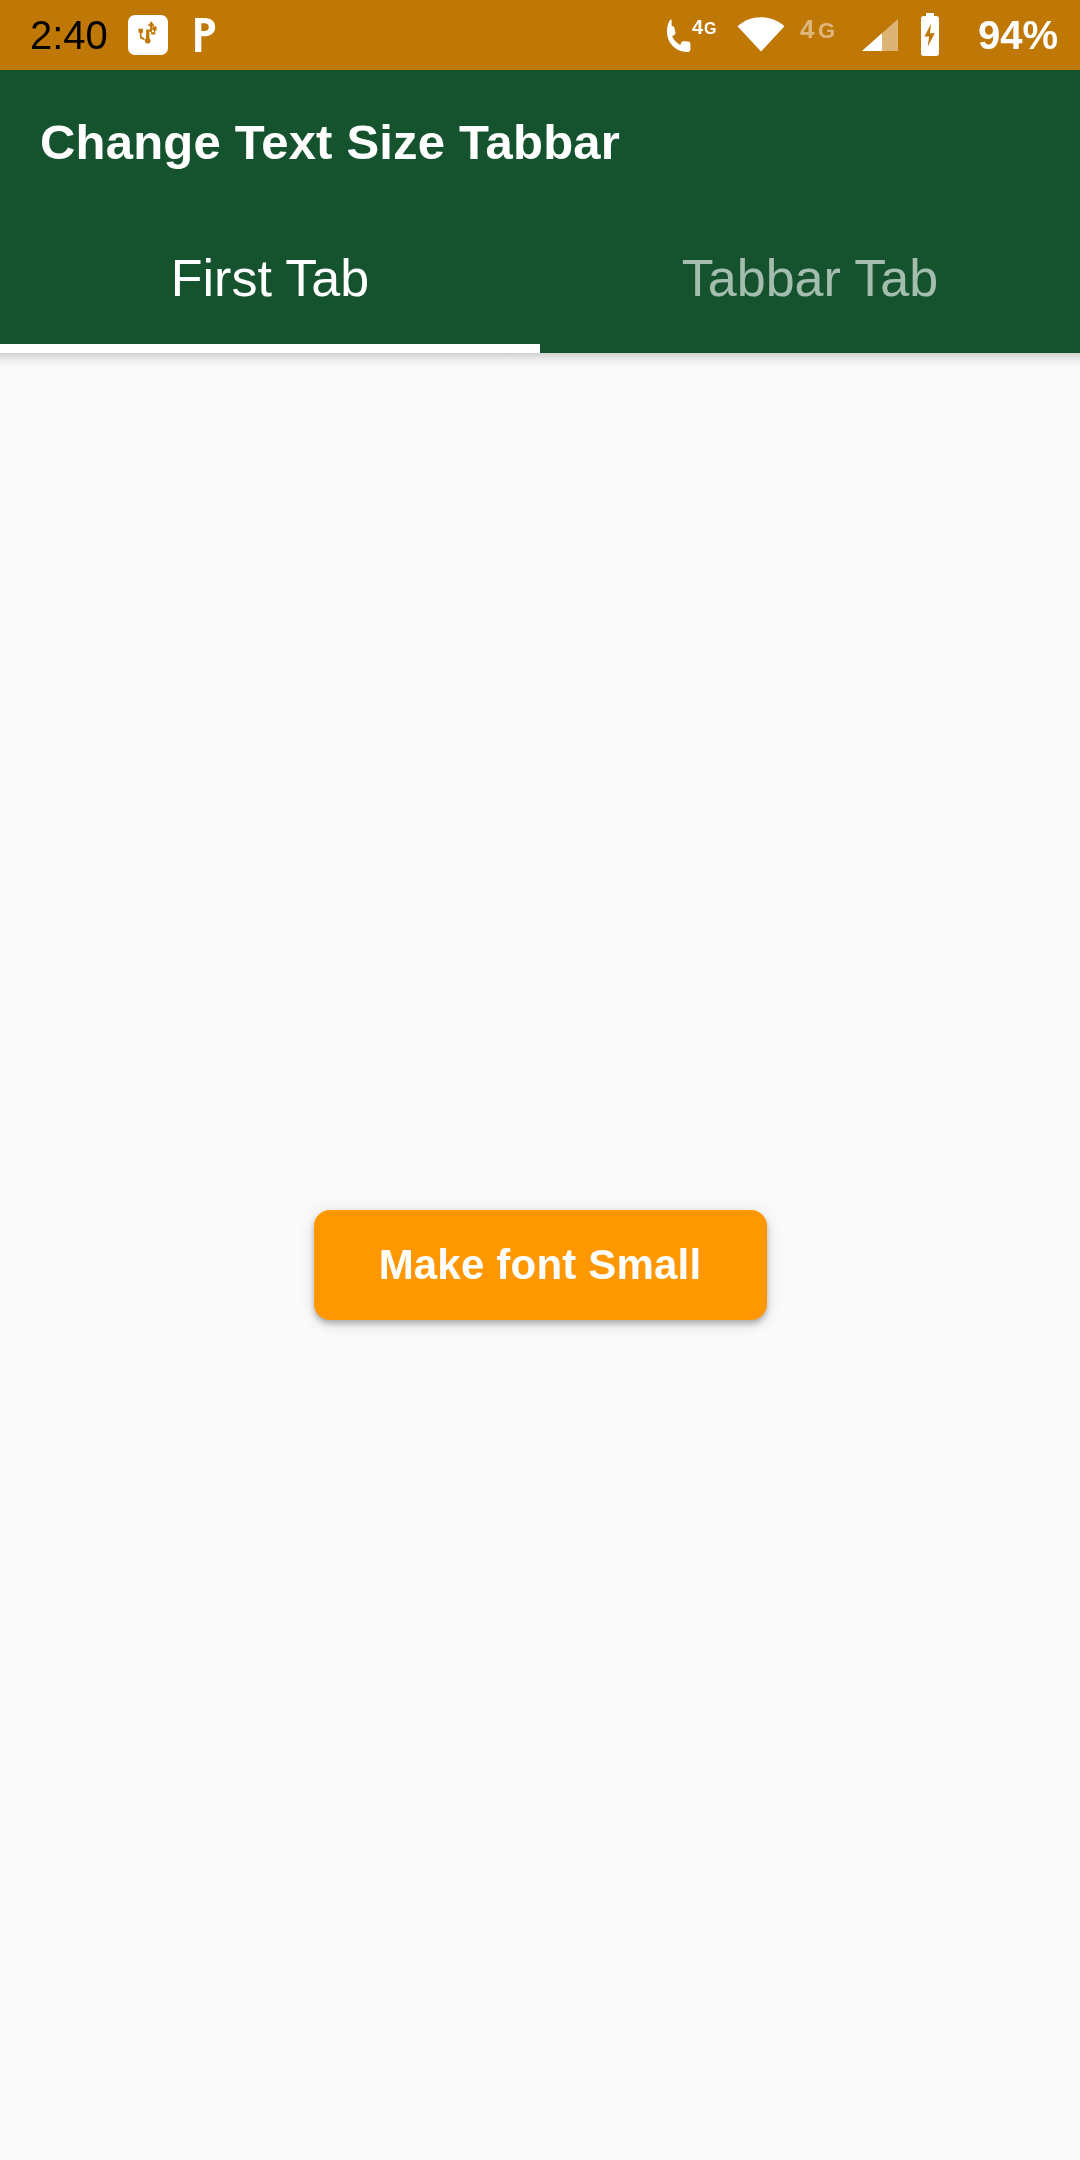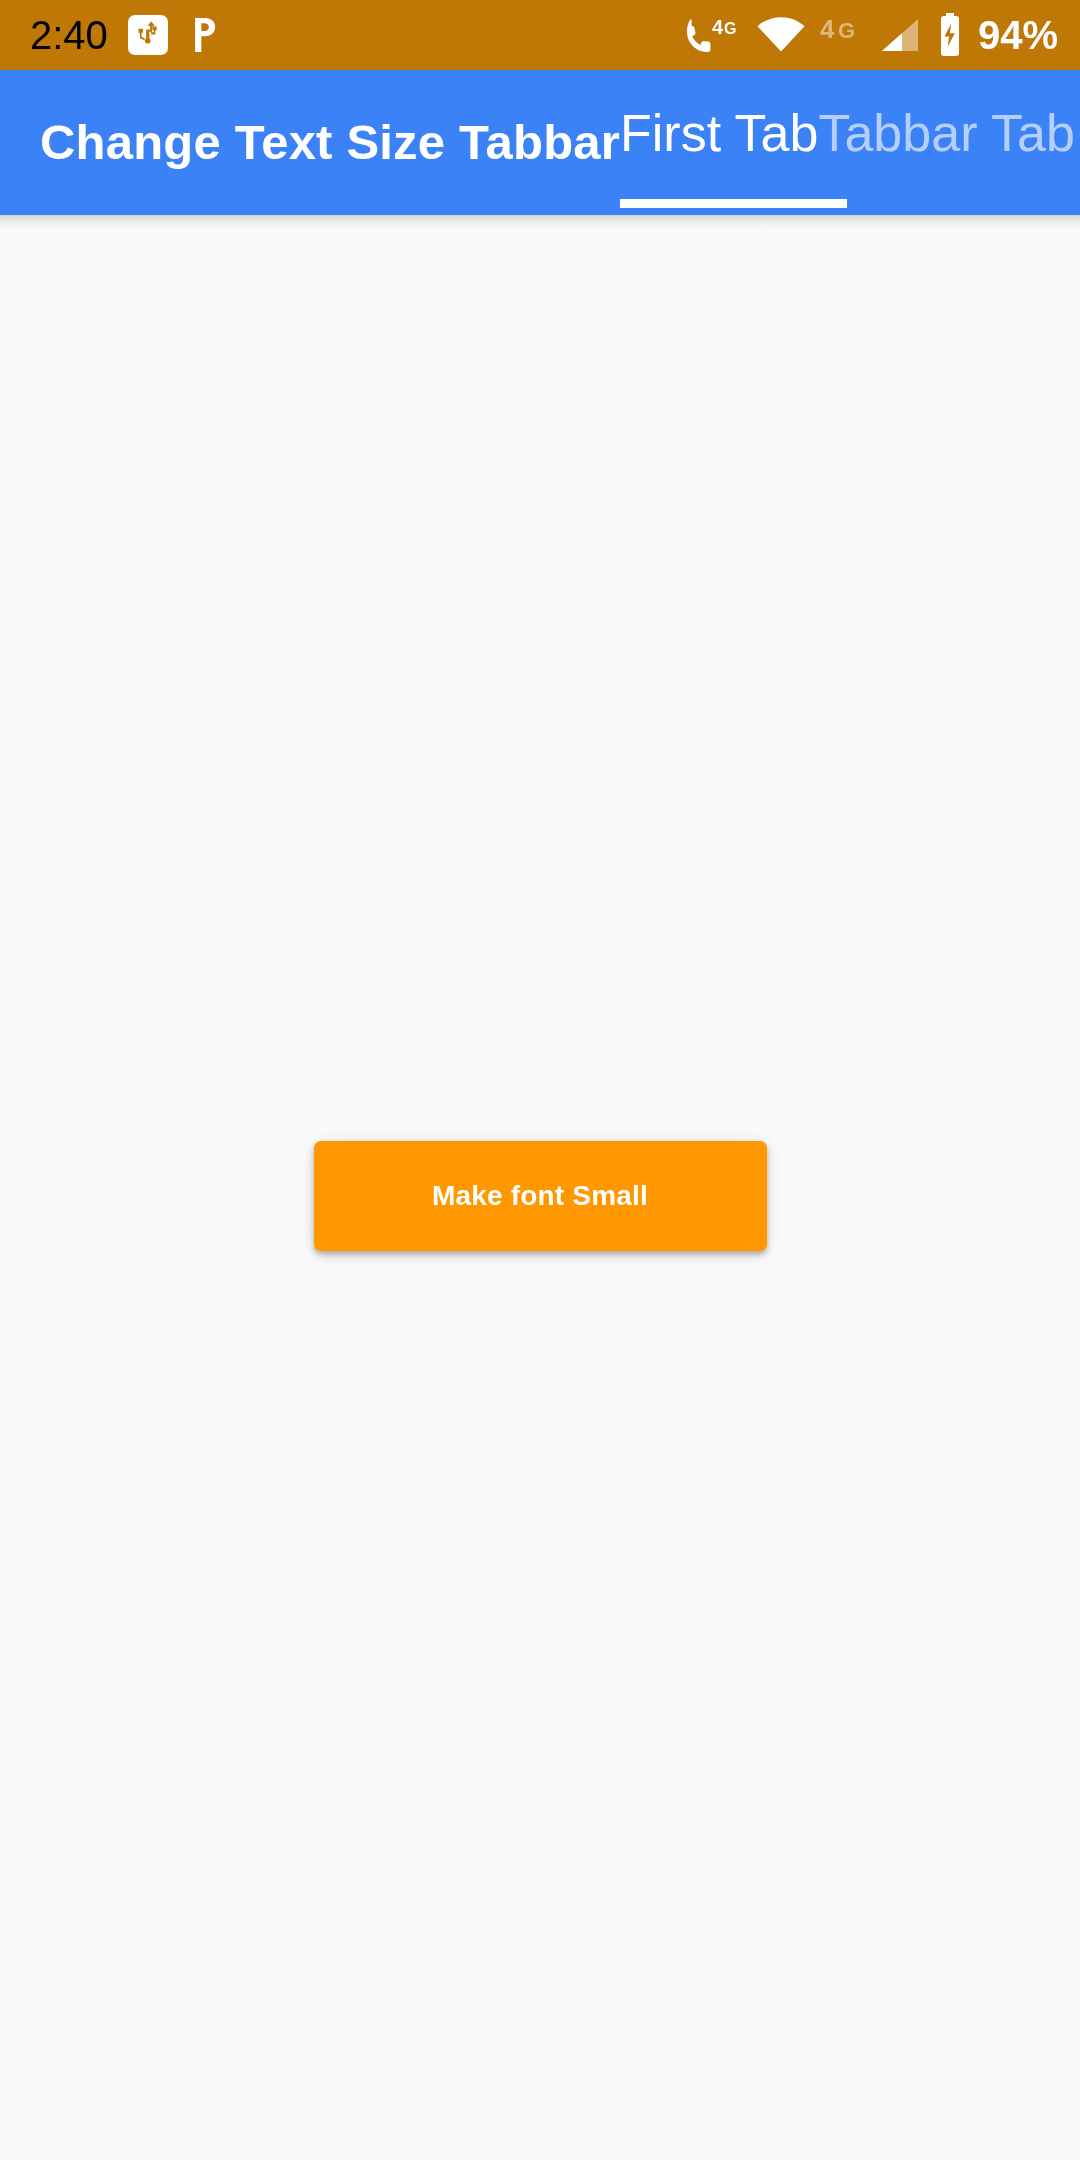--- a/index.html
+++ b/index.html
@@ -47,41 +47,41 @@
     font-size: 40px;
     font-weight: 400;
     letter-spacing: 0px;
     line-height: 1;
   }
   .battery-pct {
     color: #ffffff;
     font-size: 40px;
     font-weight: 700;
     line-height: 1;
-    margin-left: 0;
+    margin-left: 20px;
   }
   .sicon { display: block; }
 
   
   .usb-badge {
     width: 40px; height: 40px;
     background: #ffffff;
     border-radius: 7px;
     display: flex;
     align-items: center;
     justify-content: center;
   }
 
   
   .appbar {
-    background: #3b82f6;
+    background: #14532d;
     flex: 0 0 auto;
     position: relative;
     display: flex;
-    flex-direction: row;
+    flex-direction: column;
   }
   .appbar-title-row {
     height: 145px;
     display: flex;
     align-items: center;
     padding-left: 40px;
   }
   .appbar-title {
     color: #ffffff;
     font-size: 49px;
@@ -151,26 +151,26 @@
     top: 0; left: 0; right: 0; bottom: 0;
     display: flex;
     align-items: center;
     justify-content: center;
   }
 
   .primary-button {
     background: #ff9800;
     color: #ffffff;
     border: none;
-    border-radius: 7px;
+    border-radius: 16px;
     min-width: 453px;
     height: 110px;
     padding: 0 34px;
     font-family: "Liberation Sans", sans-serif;
-    font-size: 28px;
+    font-size: 42px;
     font-weight: 700;
     letter-spacing: 0.2px;
     line-height: 1;
     cursor: pointer;
     box-shadow: 0 3px 5px rgba(0,0,0,0.20),
                 0 1px 18px rgba(0,0,0,0.09),
                 0 6px 10px rgba(0,0,0,0.10);
     white-space: nowrap;
   }
 </style>

